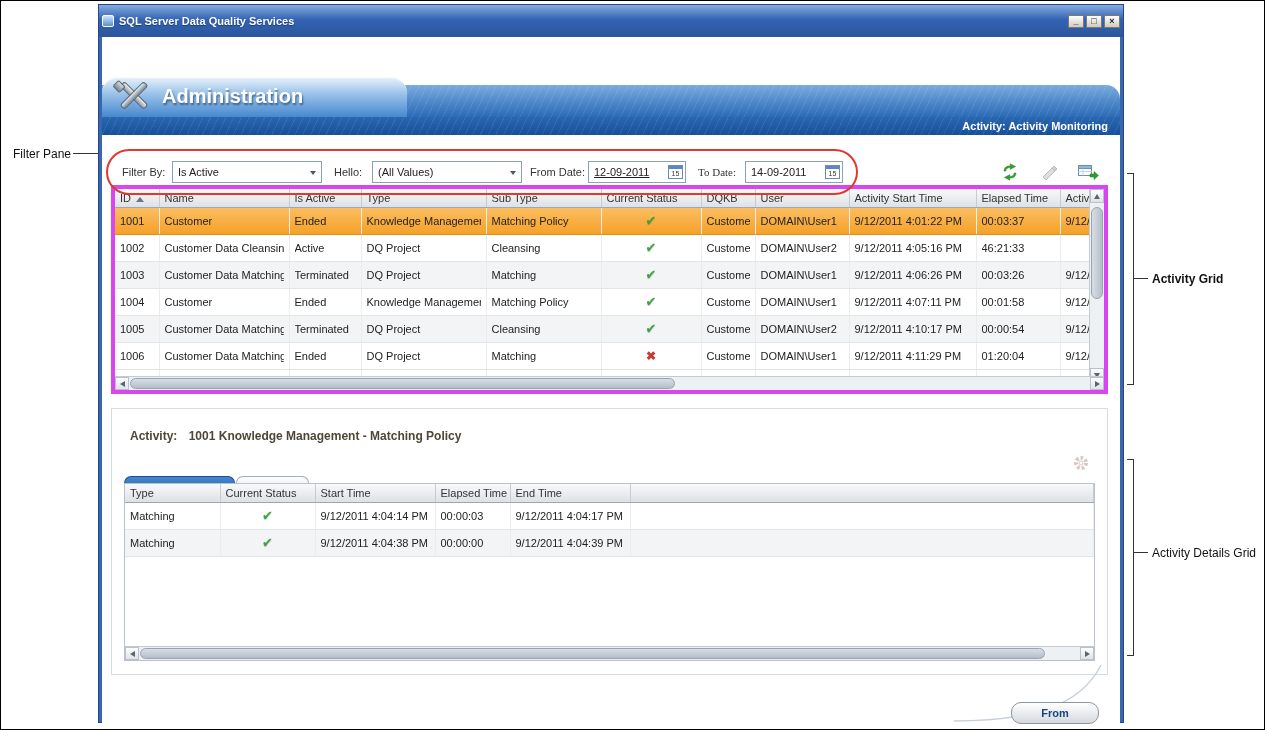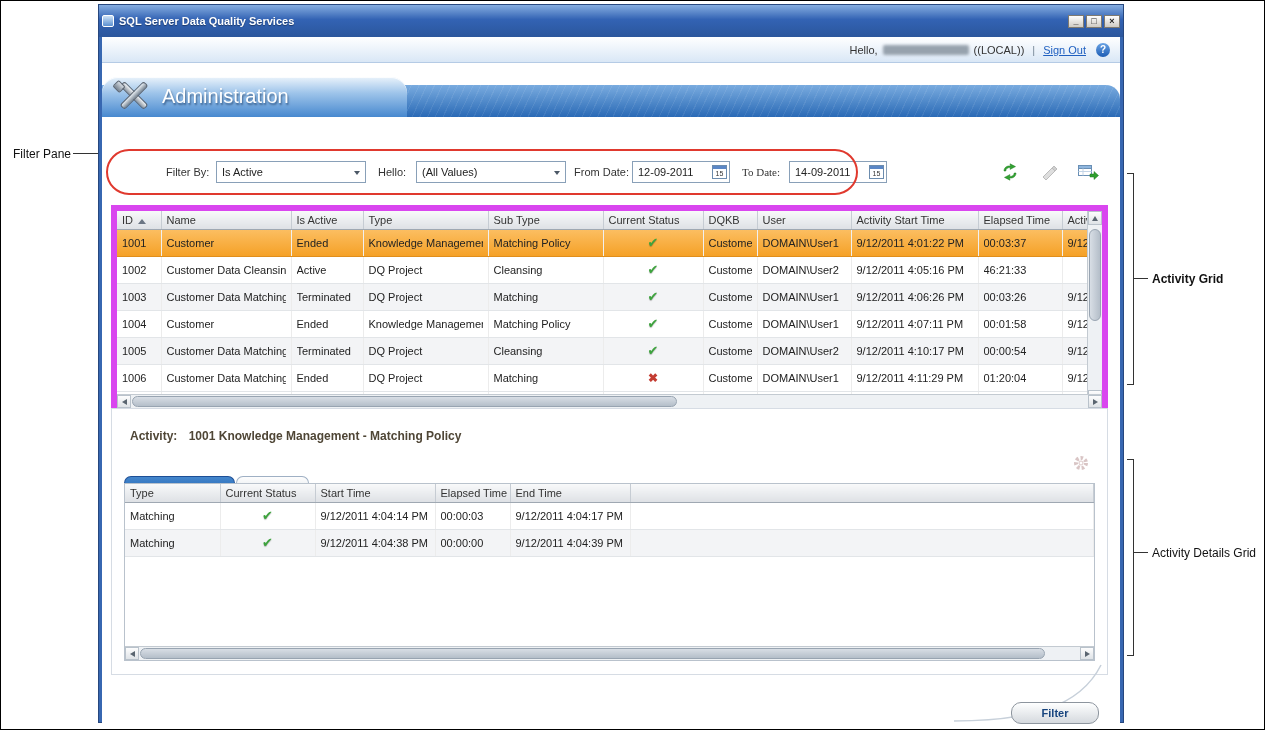--- a/index.html
+++ b/index.html
@@ -27,45 +27,45 @@
   .sep { margin:0 8px; color:#7a8a9a; }
   .help-ico { margin-left:10px; width:14px; height:14px; border-radius:50%; background:linear-gradient(#6aa3e4,#1d5cb4); color:#fff; font-size:10px; font-weight:bold; text-align:center; line-height:14px; flex:0 0 auto; }
 
   
   .banner { position:absolute; left:0; top:40px; right:0; height:58px; }
   .banner-main { position:absolute; left:0; right:0; top:8px; height:32px; background:linear-gradient(#79abdf,#2a6ab6); border-top-right-radius:14px; overflow:hidden; }
   .banner-main::after, .banner-strip::after { content:""; position:absolute; left:0; top:0; right:0; bottom:0; background:repeating-linear-gradient(115deg, rgba(255,255,255,.08) 0 1px, transparent 1px 7px); }
   .banner-strip { position:absolute; left:0; right:0; top:40px; height:18px; background:linear-gradient(#2a66b0,#17509a); display:flex; align-items:center; justify-content:flex-end; padding-right:12px; overflow:hidden; }
   .banner-status { color:#fff; font-size:11px; font-weight:bold; position:relative; z-index:1; }
   .banner-tab { position:absolute; left:0; top:0; width:305px; height:40px; border-radius:16px 16px 0 0; background:linear-gradient(#eaf3fb,#9ec4ea 40%,#4788cf); box-shadow:inset 0 1px 0 rgba(255,255,255,.8); }
-  .banner-title { position:absolute; left:60px; top:8px; font-size:20px; font-weight:normal; color:#fff; text-shadow:1px 2px 2px rgba(15,45,85,.6); }
+  .banner-title { position:absolute; left:60px; top:8px; font-size:20px; font-weight:bold; color:#fff; text-shadow:1px 2px 2px rgba(15,45,85,.6); }
   .tools-ico { position:absolute; left:10px; top:-2px; width:46px; height:44px; }
   .tools-ico i { display:block; }
   .tools-ico .t1, .tools-ico .t2 { position:absolute; left:5px; top:17px; width:34px; height:7px; border-radius:3px; border:1px solid #5d6570; background:linear-gradient(#f2f4f6,#8d97a2); }
   .tools-ico .t1 { transform:rotate(45deg); }
   .tools-ico .t2 { transform:rotate(-45deg); background:linear-gradient(#e8eef3,#7a8794); }
   .tools-ico .th { position:absolute; left:2px; top:7px; width:10px; height:9px; background:linear-gradient(#d8dee5,#76828f); border:1px solid #5d6570; border-radius:2px; transform:rotate(45deg); }
 
   
   .filter-oval { position:absolute; left:4px; top:112px; width:752px; height:46px; border:2px solid #e0392e; border-radius:23px; pointer-events:none; z-index:5; }
-  .filter-row { position:absolute; left:0; top:123px; height:24px; width:100%; color:#333;margin-left:44px; }
+  .filter-row { position:absolute; left:0; top:123px; height:24px; width:100%; color:#333; }
   .flabel { position:absolute; line-height:24px; }
   .fselect, .fdate { position:absolute; top:1px; height:22px; background:#fff; border:1px solid #89a0b8; font-size:11px; line-height:20px; padding:0 18px 0 5px; color:#222; white-space:nowrap; overflow:hidden; cursor:default; }
   .fselect .dd { position:absolute; right:5px; top:9px; width:0; height:0; border-left:3.5px solid transparent; border-right:3.5px solid transparent; border-top:4px solid #4b5866; }
   .fdate { width:98px; padding-right:20px; }
   .cal { position:absolute; right:2px; top:3px; width:15px; height:14px; border:1px solid #6c8cae; background:#fff; cursor:pointer; }
   .cal-top { display:block; height:3px; background:#5b87c6; }
   .cal-num { display:block; font-size:7px; line-height:9px; text-align:center; color:#333; }
 
   
   .toolbar { position:absolute; top:122px; left:896px; height:26px; display:flex; gap:15px; align-items:center; }
   .tbtn { width:24px; height:22px; display:flex; align-items:center; justify-content:center; cursor:pointer; }
 
   
-  .grid-wrap { position:absolute; left:9px; top:168px; width:997px; height:209px; border:6px solid #d946ef; background:#fff; overflow:hidden; }
+  .grid-wrap { position:absolute; left:9px; top:148px; width:997px; height:209px; border:4px solid #d946ef; background:#fff; overflow:hidden; }
   .grid { border-collapse:collapse; table-layout:fixed; position:absolute; left:0; top:0; }
   .grid.act { width:980px; }
   .grid th { height:18px; background:linear-gradient(#f8f9fa,#dee1e5); border-right:1px solid #c6ccd3; border-bottom:1px solid #9fa8b2; font-size:11px; font-weight:normal; color:#333; text-align:left; padding:0 5px; overflow:hidden; white-space:nowrap; }
   .act thead th:first-child::after { content:""; display:inline-block; margin-left:5px; border-left:4px solid transparent; border-right:4px solid transparent; border-bottom:5px solid #6b7684; }
   .grid td { border-right:1px solid #ececec; border-bottom:1px solid #e2e5e8; font-size:11px; color:#222; padding:0 5px; overflow:hidden; white-space:nowrap; }
   .grid td .ct { display:block; line-height:26px; height:26px; overflow:hidden; }
   .check { display:block; line-height:26px; height:26px; color:#3da33d; font-size:13px; text-align:center; text-shadow:0 1px 1px rgba(0,0,0,.25); }
   .cross { display:block; line-height:26px; height:26px; color:#c43c32; font-size:12px; font-weight:bold; text-align:center; }
   .act tbody tr:nth-child(odd):not(:first-child):not(.clipped) { background:#f3f4f6; }
   .det tbody tr:nth-child(even) { background:#f3f4f6; }
@@ -132,49 +132,44 @@
       <span class="title-text">SQL Server Data Quality Services</span>
       <span class="win-btns">
         <span class="win-btn">_</span>
         <span class="win-btn">□</span>
         <span class="win-btn">×</span>
       </span>
     </div>
 
     <div class="win-body">
 
-      <div class="hello-strip">
-        <span>Hello,</span>
-        <span class="redacted"></span>
-        <span>((LOCAL))</span>
-        <span class="sep">|</span>
-        <a class="signout">Sign Out</a>
-        <span class="help-ico">?</span>
-      </div>
 
       <div class="banner">
         <div class="banner-main"></div>
+        <div class="banner-strip">
+          <span class="banner-status">Activity: Activity Monitoring</span>
+        </div>
         <div class="banner-tab">
           <span class="tools-ico">
               <i class="t1"></i>
               <i class="t2"></i>
               <i class="th"></i>
             </span>
           <span class="banner-title">Administration</span>
         </div>
       </div>
 
       <div class="filter-oval"></div>
       <div class="filter-row">
         <span class="flabel" style="left:20px;">Filter By:</span>
         <span class="fselect" style="left:70px; width:150px;"><span>Is Active</span><span class="dd"></span></span>
         <span class="flabel" style="left:232px;">Hello:</span>
         <span class="fselect" style="left:270px; width:150px;"><span>(All Values)</span><span class="dd"></span></span>
         <span class="flabel" style="left:428px;">From Date:</span>
-        <span class="fdate" style="left:486px;"><span>12-09-2011</span><span class="cal">
+        <span class="fdate" style="left:486px;text-decoration:underline;"><span>12-09-2011</span><span class="cal">
               <span class="cal-top"></span>
               <span class="cal-num">15</span>
             </span></span>
         <span class="flabel" style="left:596px;font-family:Liberation Serif, serif;">To Date:</span>
         <span class="fdate" style="left:643px;"><span>14-09-2011</span><span class="cal">
               <span class="cal-top"></span>
               <span class="cal-num">15</span>
             </span></span>
       </div>
 
@@ -582,17 +577,17 @@
             <div class="sbtn right">
                 <i class="tri-right"></i>
               </div>
           </div>
         </div>
       </div>
 
       <svg class="arc" width="150" height="62" viewBox="0 0 150 62">
         <path d="M149 2 C128 44 78 58 2 58" fill="none" stroke="#c7d0da" stroke-width="1.5"></path>
       </svg>
-      <button class="close-btn">Filter</button>
+      <button class="close-btn">From</button>
 
     </div>
   </div>
 </div>
 
 </body></html>

